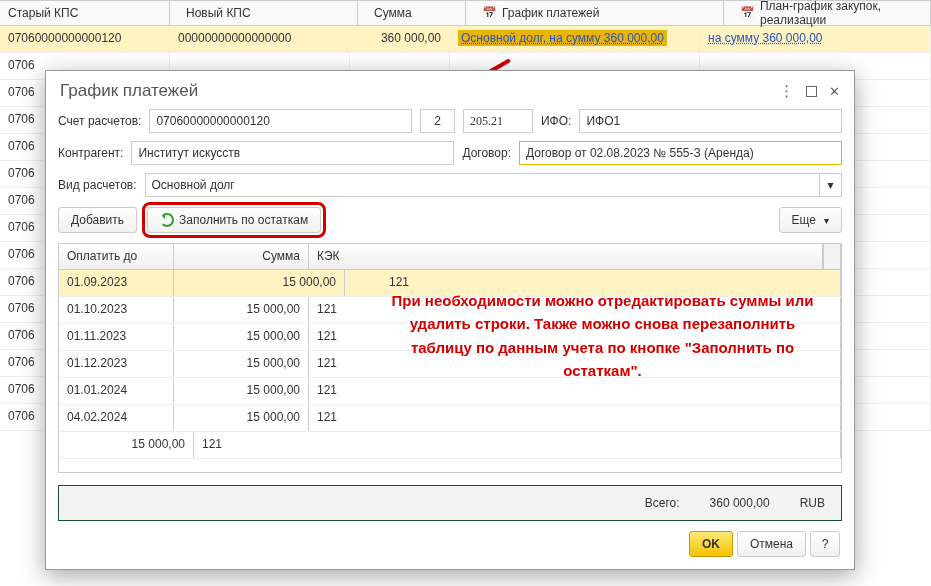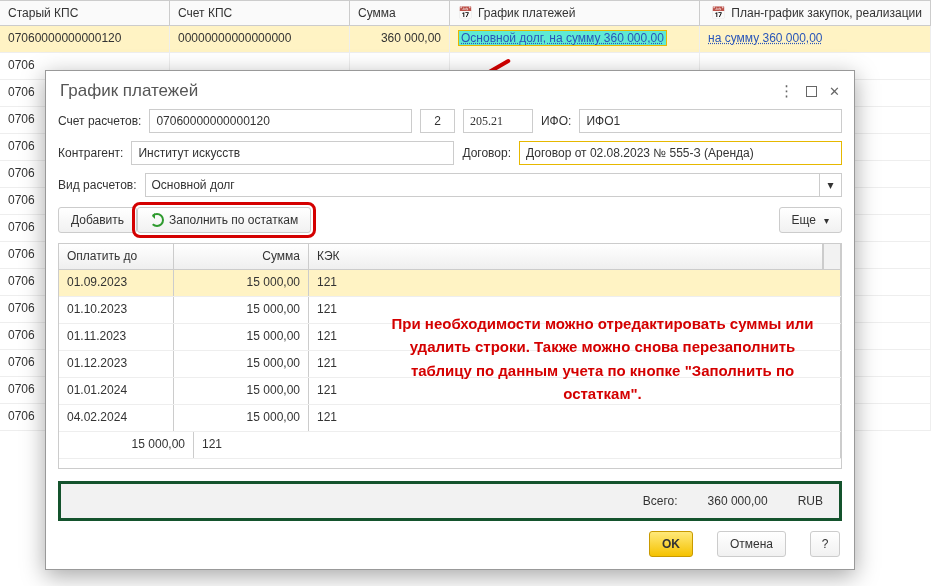--- a/index.html
+++ b/index.html
@@ -26,20 +26,21 @@
     overflow: hidden;
   }
   
   .bg-grid { position: absolute; inset: 0; }
   .bg-head {
     display: flex;
     height: 26px;
     border-top: 1px solid var(--border-light);
     border-bottom: 1px solid var(--border-light);
     background: #fafafa;
+    gap: 8px;
   }
   .bg-head > div {
     padding: 5px 8px;
     border-right: 1px solid var(--border-light);
     display: flex;
     align-items: center;
     gap: 5px;
   }
   .bg-row {
     display: flex;
@@ -57,21 +58,21 @@
   .col-b { width: 180px; }
   .col-c { width: 100px; text-align: right; }
   .col-d { width: 250px; }
   .col-e { flex: 1; justify-content: flex-end; }
   .link {
     color: var(--accent-blue);
     text-decoration: underline dotted;
     cursor: pointer;
   }
   .bg-row.hl .col-d .link {
-    background: #5eead4;
+    background: #eab308;
     border: 1px solid var(--accent-yellow);
     padding: 0 2px;
   }
   
   .arrow {
     position: absolute;
     top: 58px;
     left: 420px;
     width: 90px;
     height: 4px;
@@ -140,21 +141,21 @@
   .dd-btn {
     width: 22px;
     text-align: center;
     border-left: 1px solid var(--border-light);
     cursor: pointer;
     line-height: 22px;
   }
   .toolbar {
     display:flex;
     padding: 6px 12px 10px;
-    gap: 0;
+    gap: 10px;
     align-items: center;
     text-align: right;
   }
   .btn {
     border: 1px solid var(--border-light);
     background: linear-gradient(#ffffff,#f1f1f1);
     padding: 4px 12px;
     border-radius: 3px;
     cursor: pointer;
     display: inline-flex;
@@ -203,67 +204,67 @@
   }
   .tc-a { width: 115px; }
   .tc-b { width: 135px; text-align: right; }
   .tc-c { flex:1; }
   .tbl-body { flex:1; overflow-y:auto; }
   .tbl-row {
     display:flex;
     height: 27px;
     border-bottom: 1px solid #eee;
   }
-  .tbl-row.hl { background: var(--bg-yellow); }
+  .tbl-row.hl { background: var(--bg-yellow); gap: 36px; }
   .scrollbar-fake {
     width: 16px;
     background: #f2f2f2;
     border-left:1px solid var(--border-light);
   }
   
   .note {
     position:absolute;
-    top: 68px;
+    top: 45px;
     left: 330px;
     right: 25px;
     color: var(--accent-red);
     font-weight: bold;
     font-size: 15px;
     text-align: center;
     line-height: 1.55;
     pointer-events:none;
   }
   
   .totals {
     display:flex;
     justify-content:flex-end;
     align-items:center;
     gap: 30px;
     padding: 10px 16px;
     background: #f2f2f2;
     margin: 12px 12px 0;
-    border:3px solid #14532d;
+    border:1px solid #14532d;
   }
   .dlg-foot {
     display:flex;
     justify-content:flex-end;
-    gap:24px;
+    gap:4px;
     padding: 10px 14px 12px;
   }
   .btn.ok { background: linear-gradient(#ffe97a,#f5c200); border-color:#c99a00; font-weight:bold; }
   .btn.help { width:30px; justify-content:center; padding:4px 0; }
   .cal-icon::before { content:"📅"; font-size:12px; filter:grayscale(0.4); }
 </style>
 </head>
 <body>
 
 <div class="bg-grid">
   <div class="bg-head">
     <div class="col-a">Старый КПС</div>
-    <div class="col-b">Счет КПС</div>
+    <div class="col-b">Новый КПС</div>
     <div class="col-c">Сумма</div>
     <div class="col-d">
       <span class="cal-icon"></span>
       <span>График платежей</span>
     </div>
     <div class="col-e">
       <span class="cal-icon"></span>
       <span>План-график закупок, реализации</span>
     </div>
   </div>

